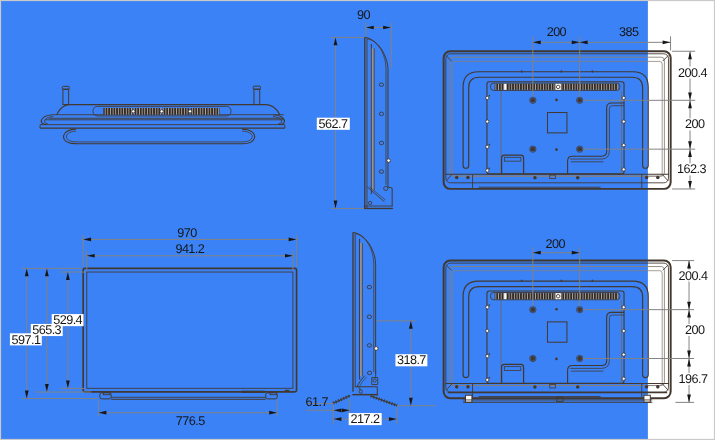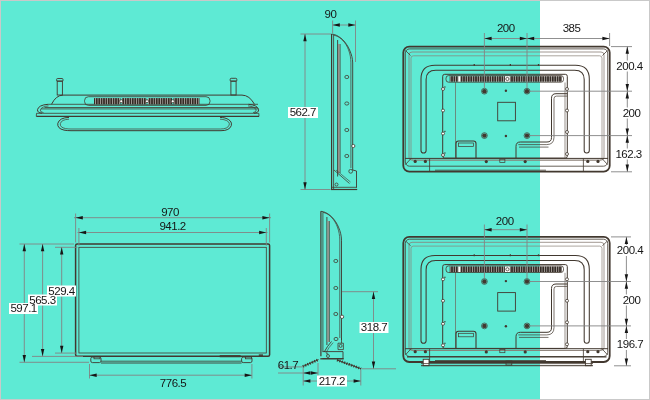--- a/index.html
+++ b/index.html
@@ -1,16 +1,16 @@
 <!DOCTYPE html>
 <html><head>
 <meta charset="utf-8">
 <style>
 html,body{margin:0;padding:0;background:#fff;}
-#wrap{width:540px;height:400px;position:relative;background:#5eead4;}
+#wrap{width:589px;height:400px;position:relative;background:#3b82f6;}
 svg{display:block;}
 text{font-family:"Liberation Sans",sans-serif;font-size:11.5px;fill:#161616;letter-spacing:-0.5px;}
 </style>
 </head>
 <body>
 <div id="wrap">
 <svg width="650" height="400" viewBox="0 0 650 400">
 <defs>
 <pattern id="vh" width="2.4" height="8" patternUnits="userSpaceOnUse">
   <rect width="2.4" height="8" fill="#342b25"></rect>

